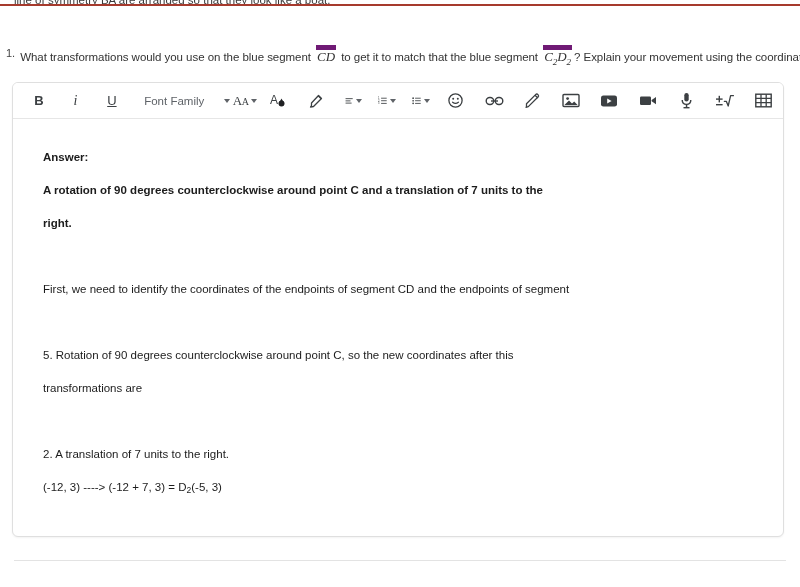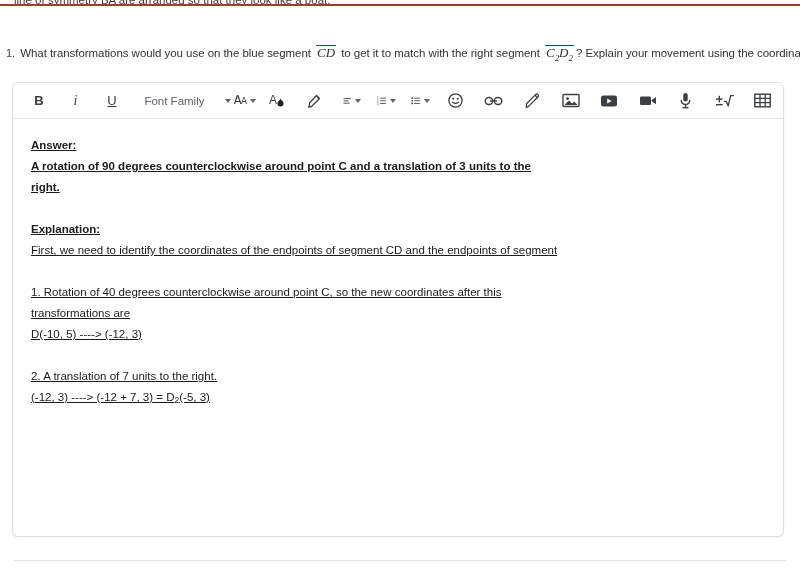--- a/index.html
+++ b/index.html
@@ -53,21 +53,21 @@
     font-size: 11px;
     color: #444;
     margin-right: 5px;
     padding-top: 1px;
   }
   .q-text { letter-spacing: -0.05px; }
   .seg {
     font-family: "Liberation Serif", serif;
     font-style: italic;
     font-size: 13px;
-    border-top: 1px solid #701a75;
+    border-top: 5px solid #701a75;
     padding: 0 1px;
     margin: 0 2px;
     display: inline-block;
     line-height: 13px;
   }
   .seg sub {
     font-size: 9px;
     font-style: italic;
   }
 
@@ -122,38 +122,38 @@
     width: 0; height: 0;
     border-left: 3.5px solid transparent;
     border-right: 3.5px solid transparent;
     border-top: 4px solid #5f6368;
     display: inline-block;
     margin: 0 3px;
   }
   .sz-label {
     font-size: 13px;
     letter-spacing: -0.5px;
-    font-family: Liberation Mono, monospace;
+    font-family: Liberation Serif, serif;
   }
   .sz-label .small { font-size: 10px; }
 
   .spacer-sm { width: 6px; }
   .spacer-md { width: 14px; }
   .spacer-lg { width: 26px; }
 
   svg { display: block; }
 
   
   .doc-body {
     padding: 16px 18px 10px 18px;
     font-size: 11.5px;
     line-height: 21px;
     color: #1c1c1c;
   }
-  .doc-body p { margin: 0; text-decoration: underline; }
+  .doc-body p { margin: 12px; }
   .bold-line { font-weight: bold; }
   .blank-line { height: 21px; }
   .doc-body sub { font-size: 8.5px; vertical-align: -2px; }
   .indent-1 { padding-left: 4px; }
 
   
   .bottom-rule {
     position: absolute;
     left: 14px;
     top: 560px;
@@ -166,21 +166,21 @@
 <body>
 
 <div class="top-cut-text">line of symmetry BA are arranged so that they look like a boat.</div>
 <div class="red-rule"></div>
 
 <div class="question-row">
   <span class="q-number">1.</span>
   <span class="q-text">
     <span>What transformations would you use on the blue segment</span>
     <span class="seg"><span>CD</span></span>
-    <span>to get it to match with the right segment</span>
+    <span>to get it to match that the blue segment</span>
     <span class="seg"><span>C</span><sub>2</sub><span>D</span><sub>2</sub></span><span>? Explain your movement using the coordinates of the vertices.</span>
   </span>
 </div>
 
 <div class="editor-card">
 
   <div class="toolbar">
 
     <div class="tb-btn tb-bold">B</div>
     <div class="spacer-sm"></div>
@@ -346,33 +346,31 @@
         <line x1="6" y1="1.2" x2="6" y2="13.8" stroke="#3c4043" stroke-width="1.3"></line>
         <line x1="11.2" y1="1.2" x2="11.2" y2="13.8" stroke="#3c4043" stroke-width="1.3"></line>
       </svg>
     </div>
 
   </div>
 
   <div class="doc-body">
 
     <p class="bold-line">Answer:</p>
-    <p class="bold-line">A rotation of 90 degrees counterclockwise around point C and a translation of  3 units to the</p>
+    <p class="bold-line">A rotation of 90 degrees counterclockwise around point C and a translation of  7 units to the</p>
     <p class="bold-line">right.</p>
 
     <div class="blank-line"></div>
 
-    <p class="bold-line">Explanation:</p>
     <p>First, we need to identify the coordinates of the endpoints of segment CD and the endpoints of segment</p>
 
     <div class="blank-line"></div>
 
-    <p>1. Rotation of 40 degrees counterclockwise around point C, so the new coordinates after this</p>
+    <p>5. Rotation of 90 degrees counterclockwise around point C, so the new coordinates after this</p>
     <p>transformations are</p>
-    <p>D(-10, 5) ----&gt; (-12, 3)</p>
 
     <div class="blank-line"></div>
 
     <p>2. A translation of  7 units to the right.</p>
     <p><span>(-12, 3) ----&gt; (-12 + 7, 3) = D</span><sub>2</sub><span>(-5, 3)</span></p>
 
   </div>
 </div>
 
 <div class="bottom-rule"></div>

